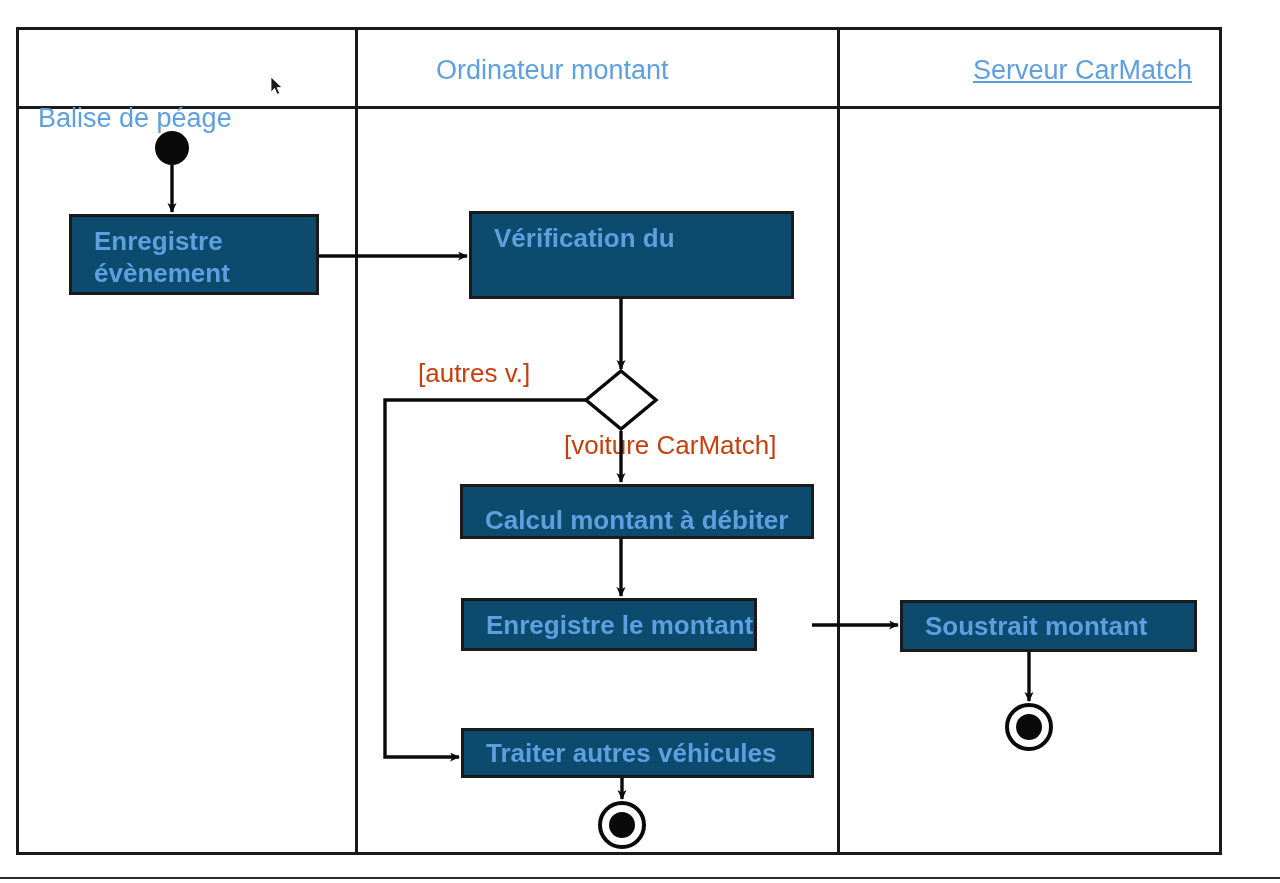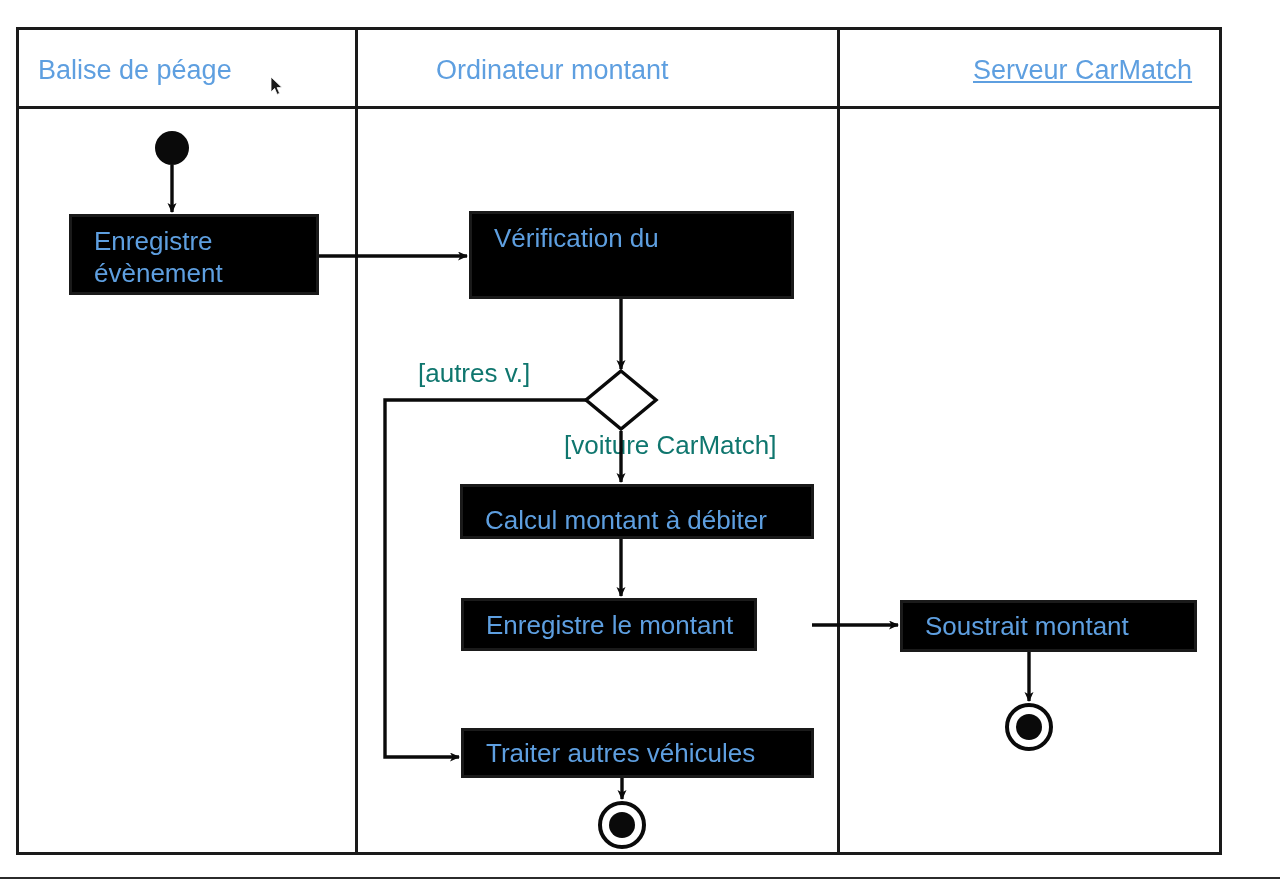--- a/index.html
+++ b/index.html
@@ -46,57 +46,58 @@
   .lane-divider.d2 { left: 837px; }
 
   .lane-title {
     position: absolute;
     top: 55px;
     color: #5e9fe0;
     font-size: 27px;
     line-height: 30px;
     white-space: nowrap;
   }
-  .lane-title.t1 { left: 38px; }
+  .lane-title.t1 { left: 38px; margin-top: 48px; }
   .lane-title.t2 { left: 436px; }
   .lane-title.t3 { left: 973px; text-decoration: underline; }
 
   
   .page-rule {
     position: absolute;
     left: 0;
     top: 877px;
     width: 1280px;
     height: 2px;
     background: #2b2b2b;
   }
 
   
   .activity {
     position: absolute;
     border: 3px solid #1a1a1a;
-    background: #000000;
+    background: #0c4a6e;
     box-sizing: border-box;
     color: #5e9fe0;
     font-size: 26px;
     line-height: 32px;
     padding: 8px 0 0 22px;
     white-space: nowrap;
     overflow: visible;
+    font-weight: bold;
   }
   .activity.center-text {
     padding: 0 0 0 22px;
     display: flex;
     align-items: center;
   }
 
   
   .guard {
     position: absolute;
-    color: #0f766e;
+    color: #c2410c;
     font-size: 26px;
     line-height: 30px;
     white-space: nowrap;
   }
 
   
   .initial-node {
     position: absolute;
     width: 34px;
     height: 34px;

